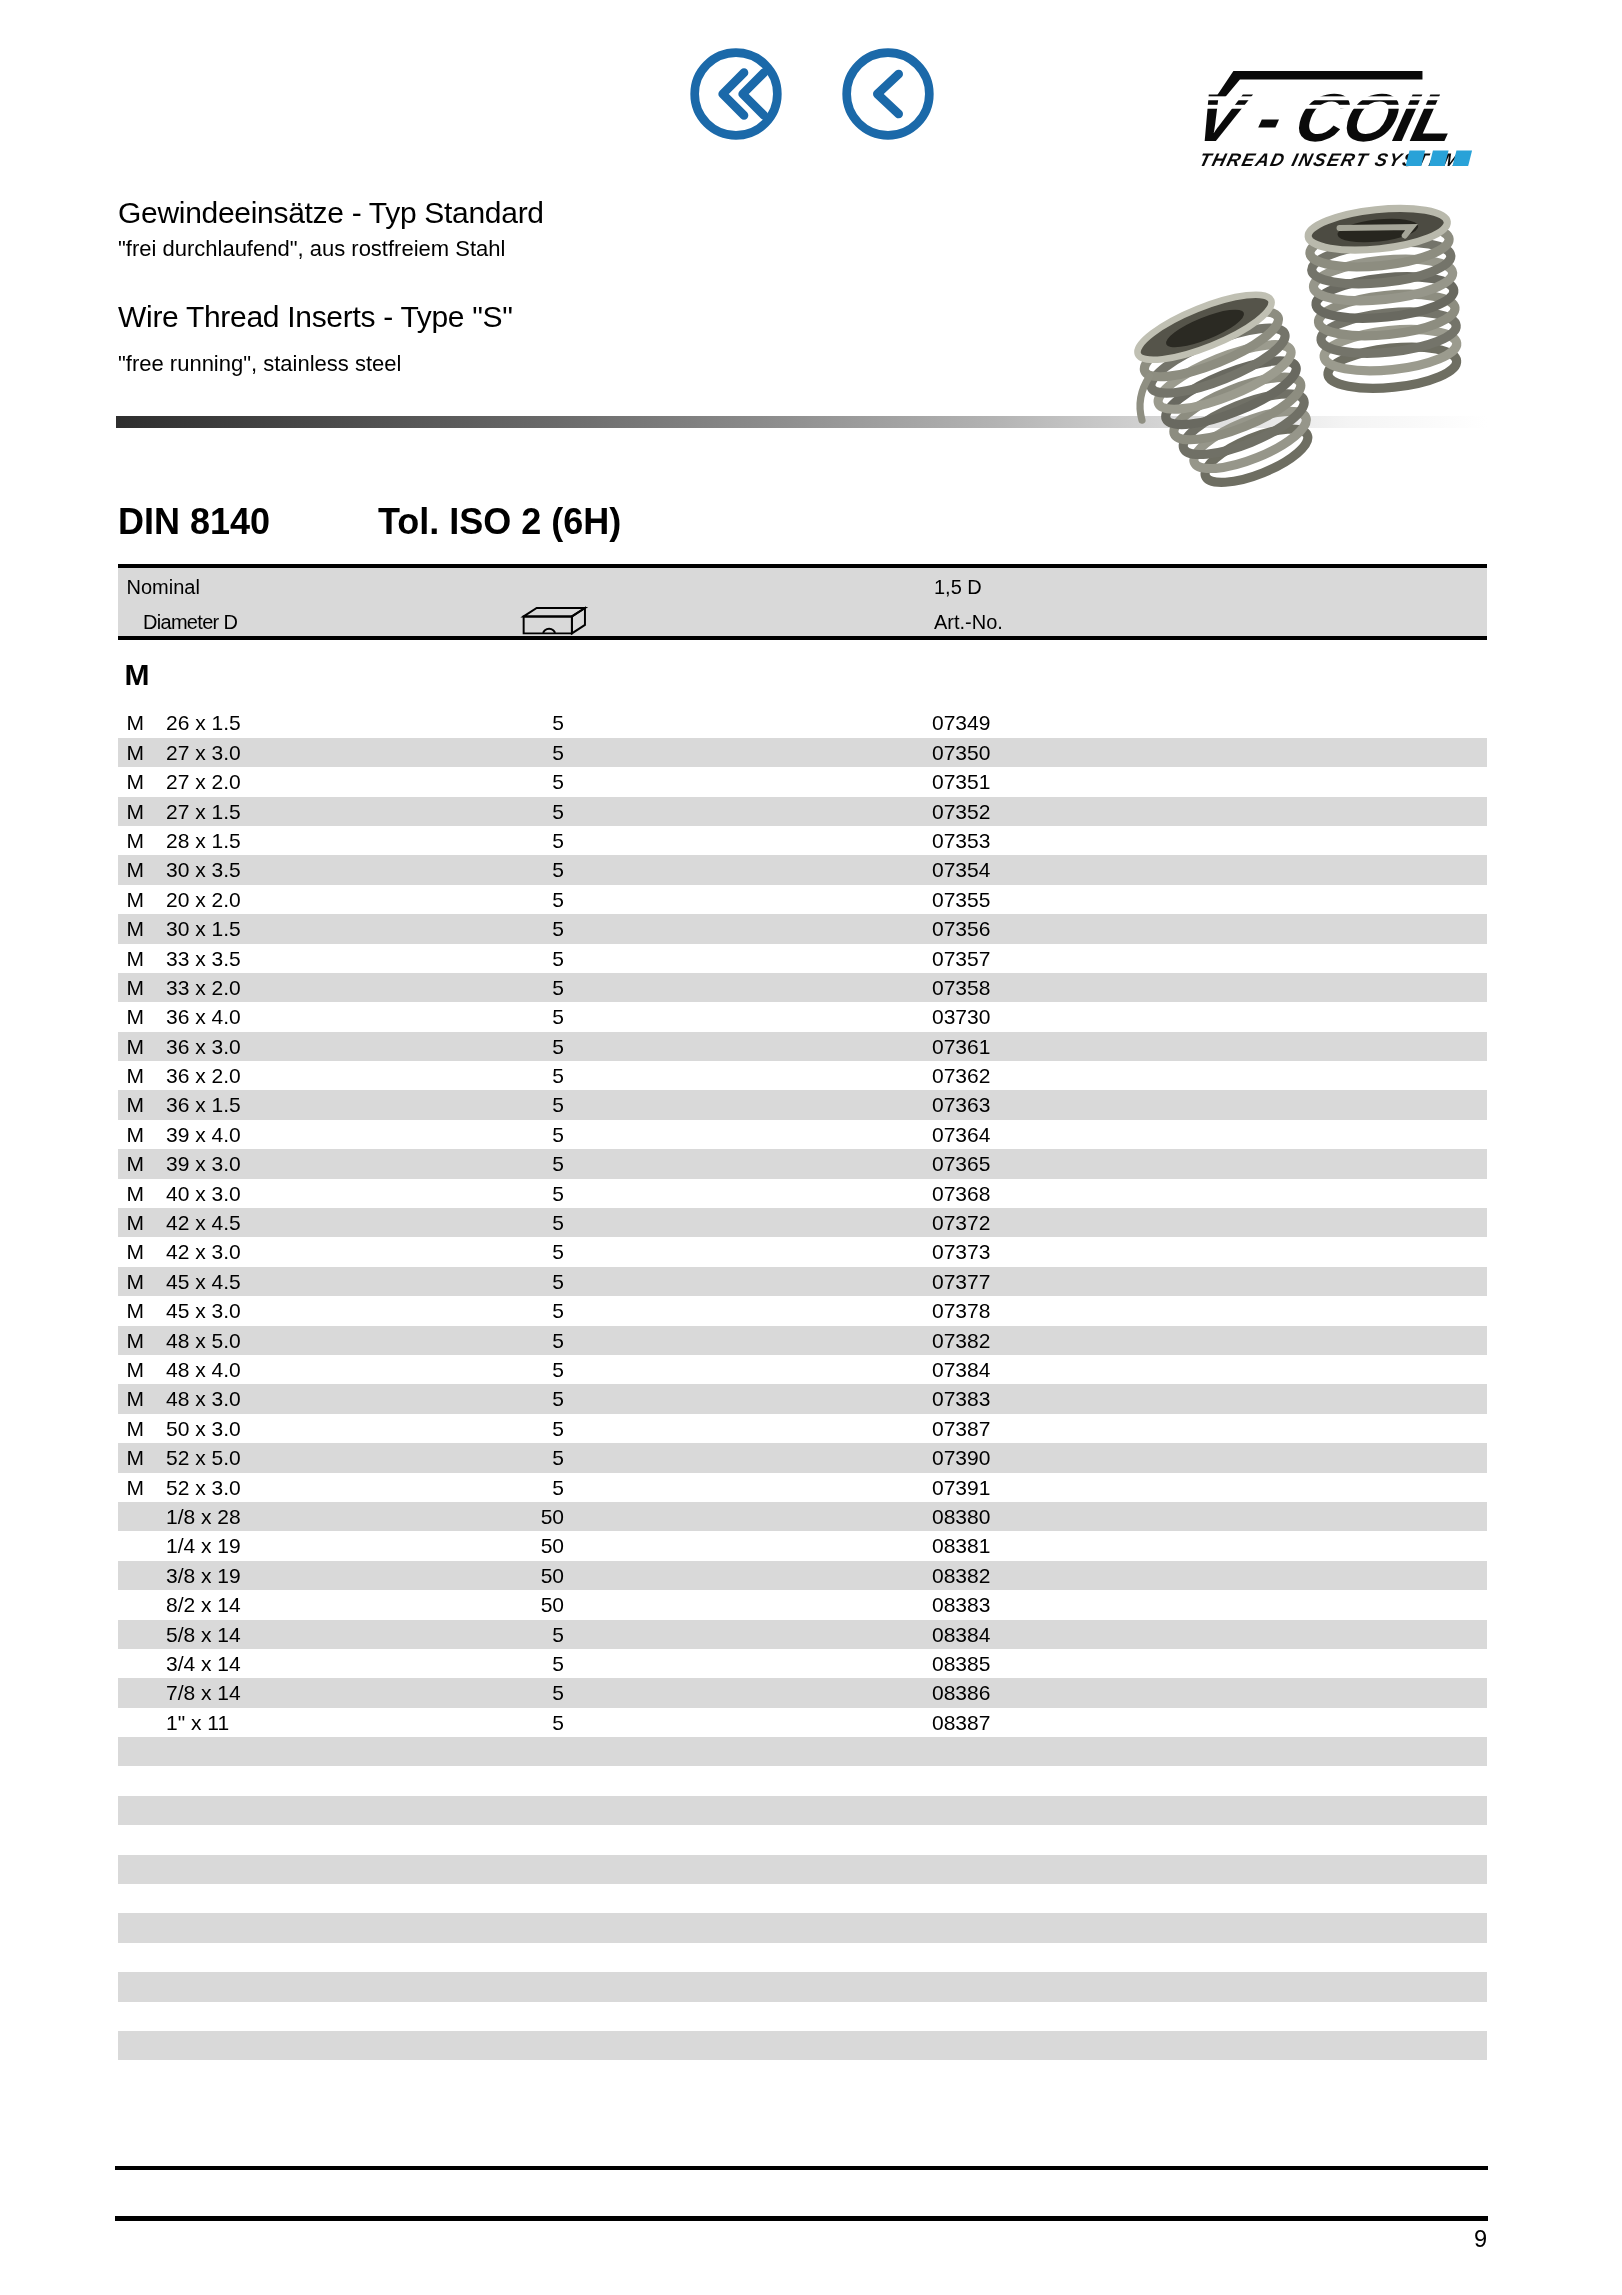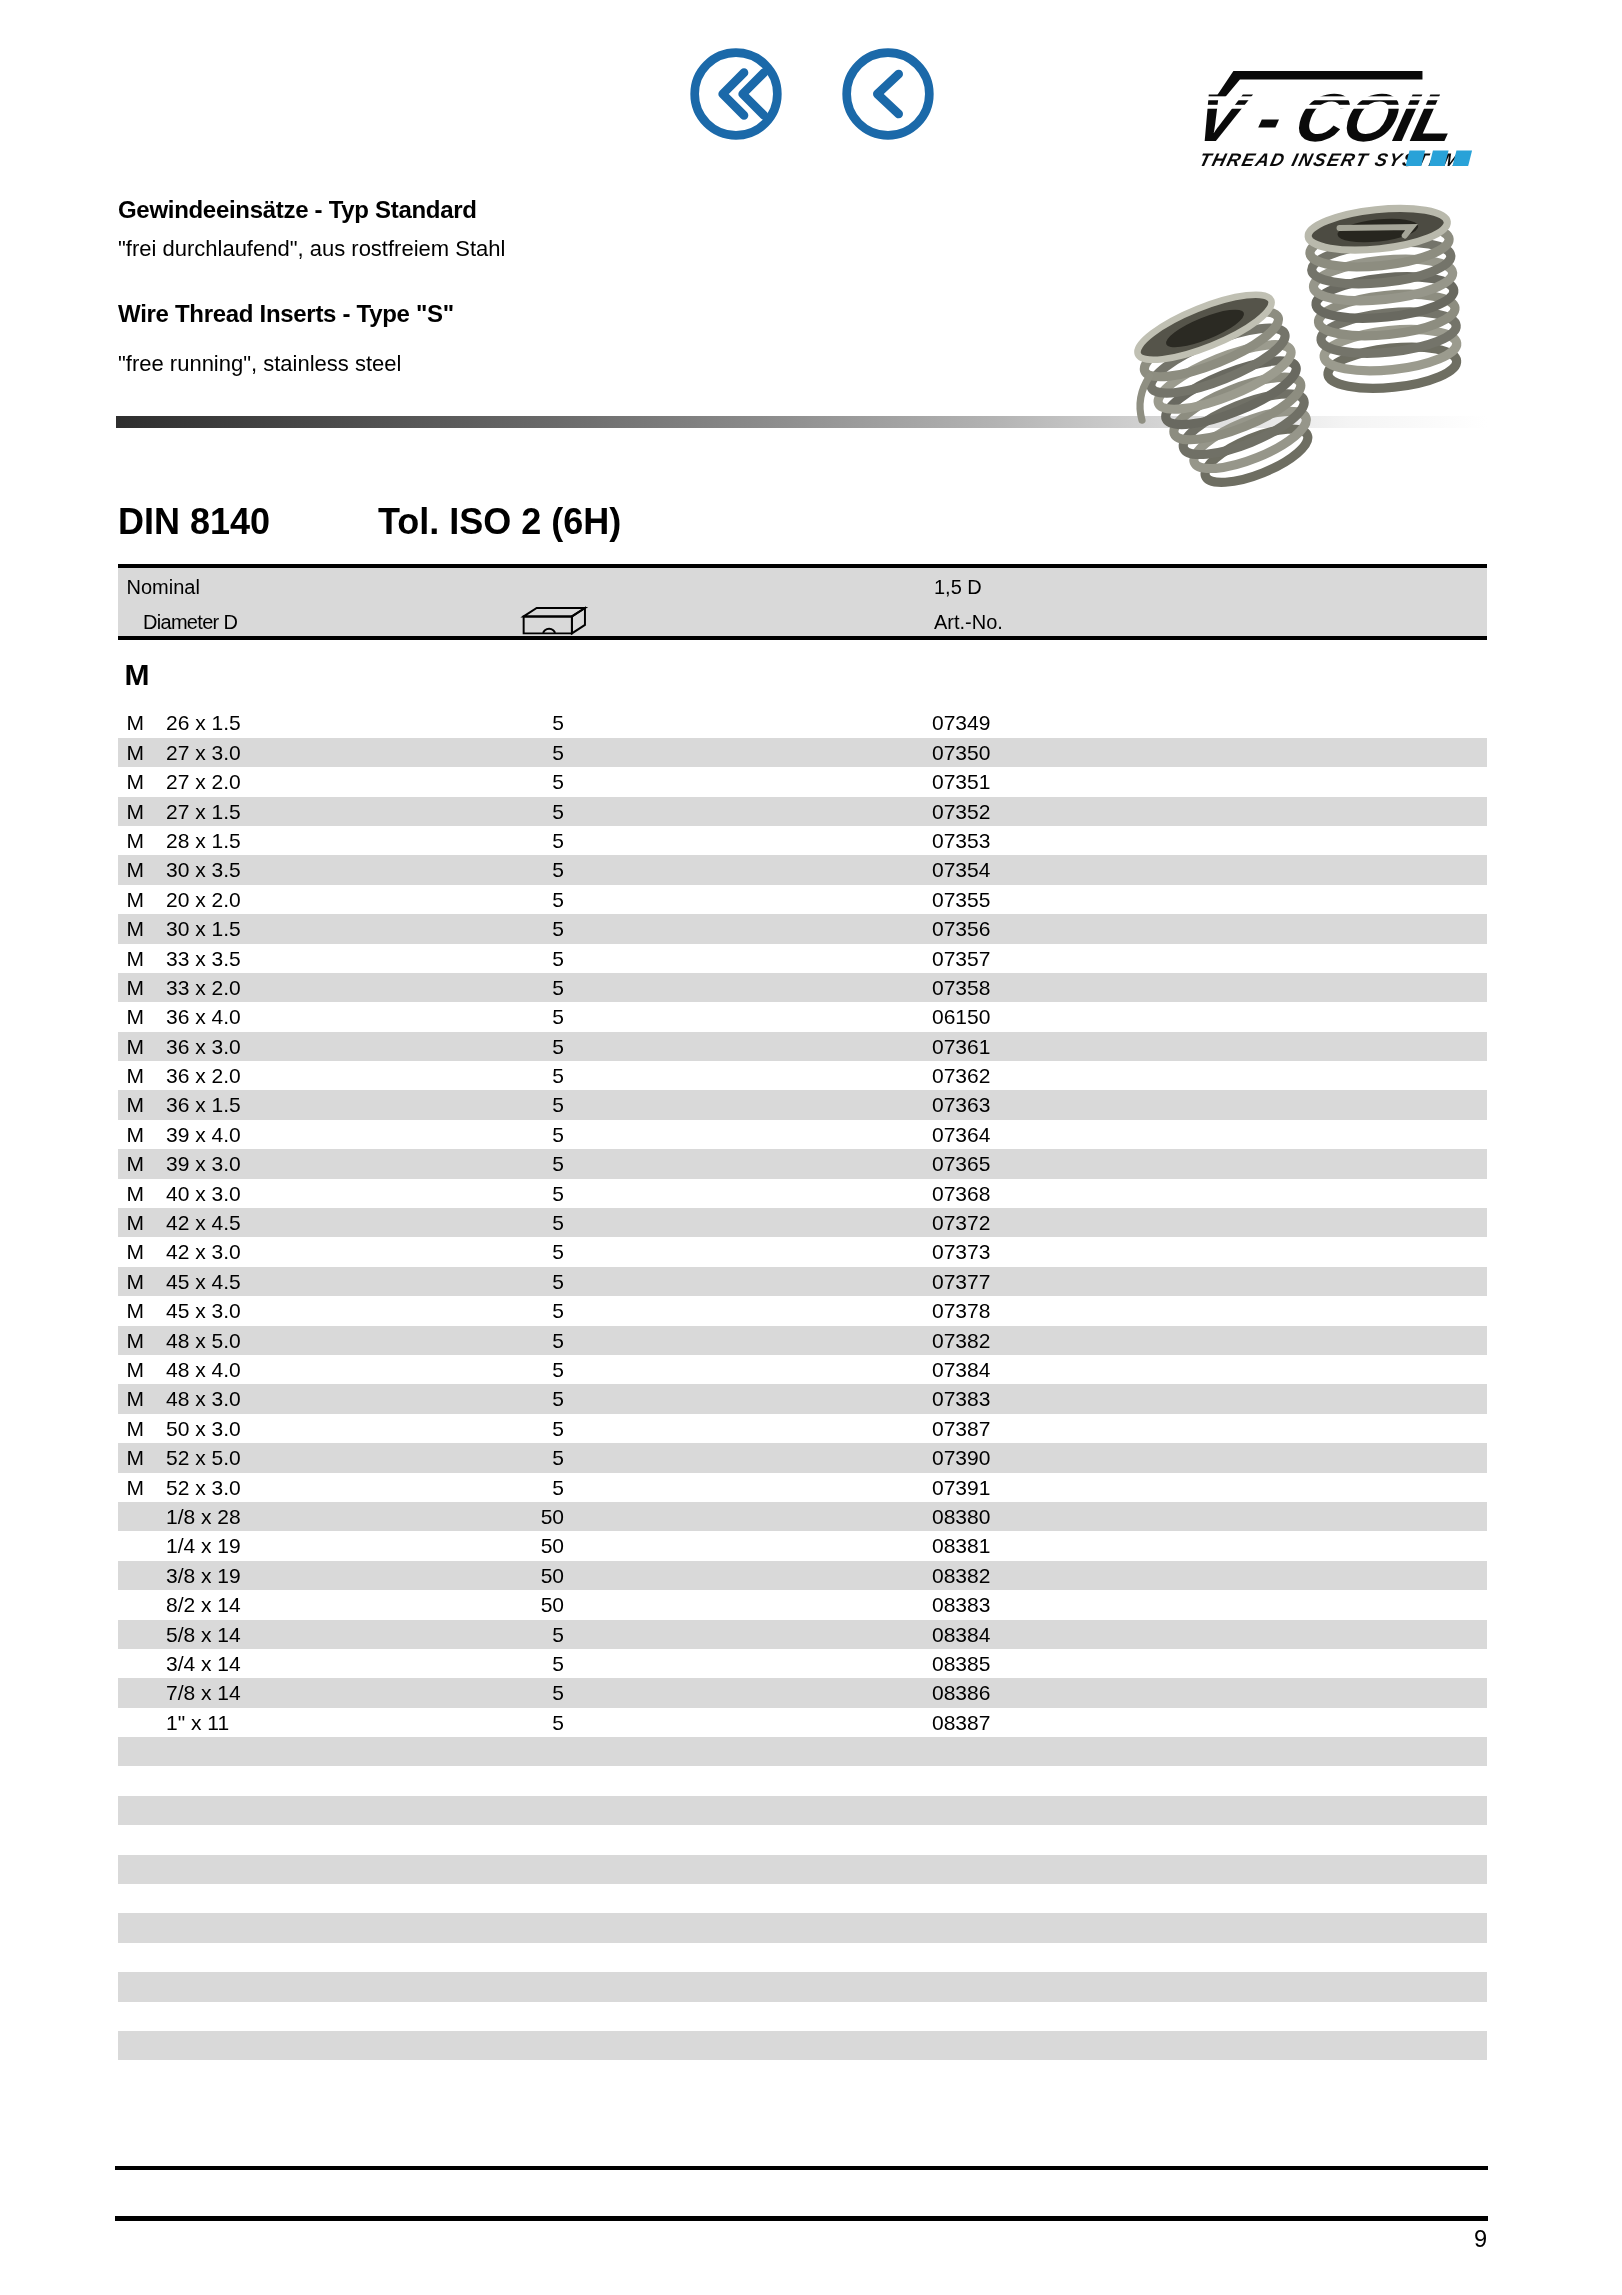--- a/index.html
+++ b/index.html
@@ -8,21 +8,21 @@
   .abs{position:absolute;}
 
   
   .navbtn{position:absolute;top:46px;width:96px;height:96px;cursor:pointer;}
   #nav-first{left:688px;} #nav-prev{left:840px;}
 
   
   #logo{left:1190px;top:67px;width:285px;height:103px;}
 
   
-  .t-bold{font-weight:bold;font-size:24px;letter-spacing:-0.3px;}
+  .t-bold{font-weight:normal;font-size:30px;letter-spacing:-0.3px;}
   .t-sub{font-size:22px;}
   #title-de{left:118px;top:196px;}
   #subtitle-de{left:118px;top:236px;}
   #title-en{left:118px;top:300px;}
   #subtitle-en{left:118px;top:351px;}
 
   
   #grad-bar{left:116px;top:416px;width:1371px;height:12.4px;z-index:1;
     background:linear-gradient(90deg,#2e2e2e 0%,#4a4a4a 15%,#6a6a6a 32%,#8d8d8d 48%,#b3b3b3 64%,#d9d9d9 78%,#f4f4f4 90%,#ffffff 100%);}
 
@@ -214,21 +214,21 @@
       <div class="row gray">
         <span class="c-prefix">M</span>
         <span class="c-size">33 x 2.0</span>
         <span class="c-qty">5</span>
         <span class="c-art">07358</span>
       </div>
       <div class="row white">
         <span class="c-prefix">M</span>
         <span class="c-size">36 x 4.0</span>
         <span class="c-qty">5</span>
-        <span class="c-art">06150</span>
+        <span class="c-art">03730</span>
       </div>
       <div class="row gray">
         <span class="c-prefix">M</span>
         <span class="c-size">36 x 3.0</span>
         <span class="c-qty">5</span>
         <span class="c-art">07361</span>
       </div>
       <div class="row white">
         <span class="c-prefix">M</span>
         <span class="c-size">36 x 2.0</span>

